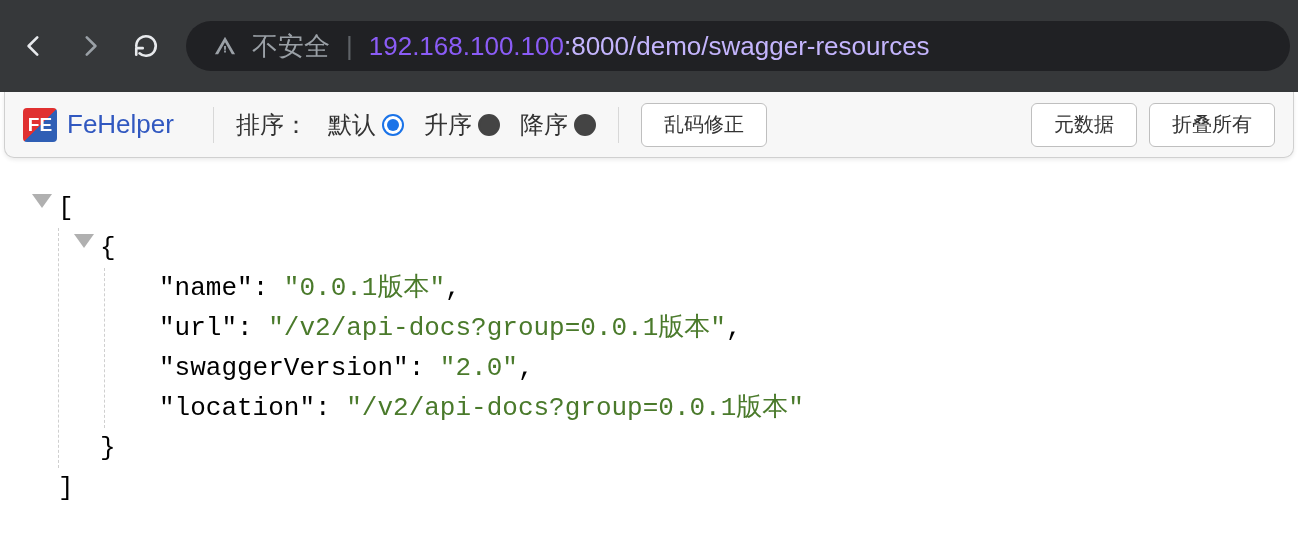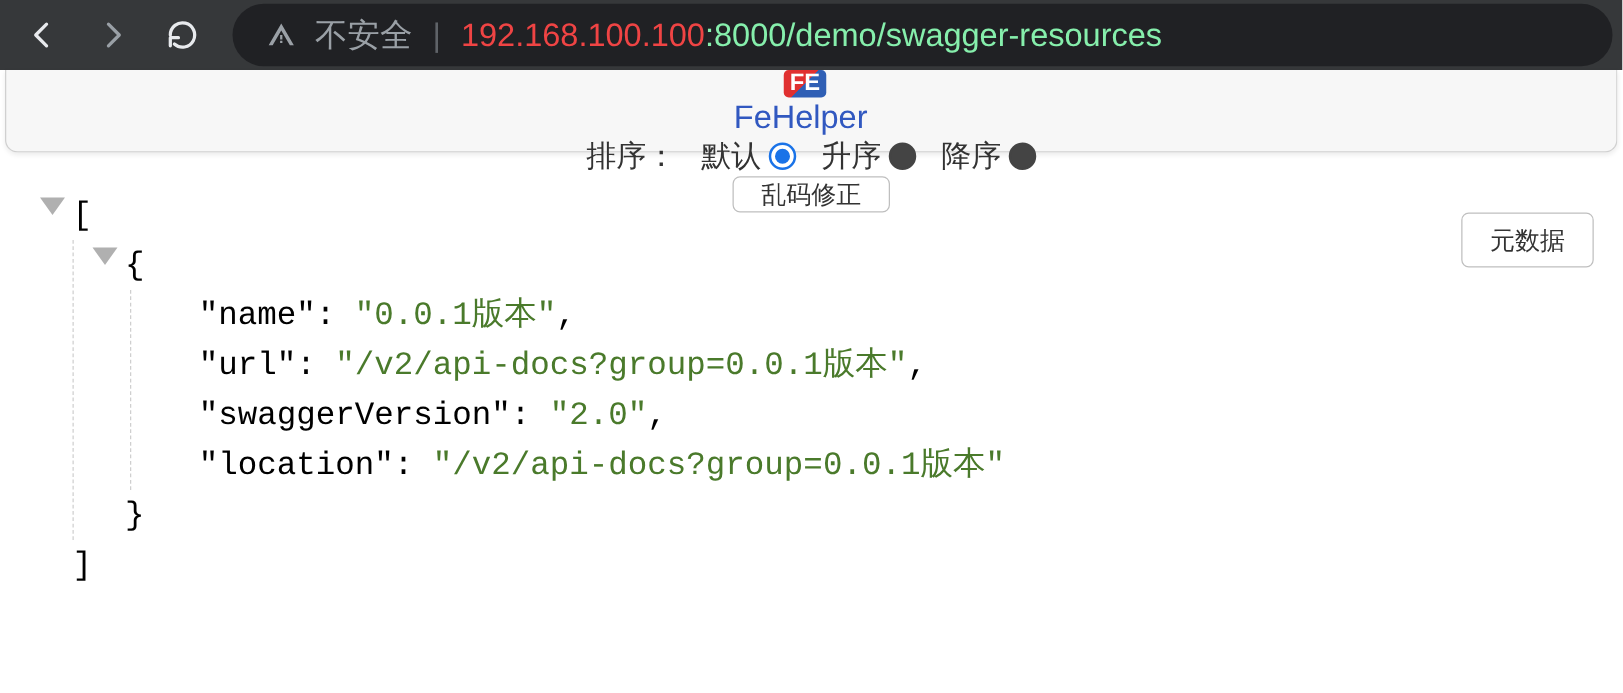--- a/index.html
+++ b/index.html
@@ -1,18 +1,18 @@
 <!DOCTYPE html>
 <html><head>
 <meta charset="utf-8">
 <style>
   * { box-sizing: border-box; margin: 0; padding: 0; }
   html, body { width: 1298px; height: 554px; overflow: hidden; font-family: -apple-system, "Helvetica Neue", Arial, sans-serif; background: #fff; }
   .browser-bar {
-    height: 56px;
+    height: 92px;
     background: #36383a;
     display: flex;
     align-items: center;
     padding: 0 8px;
     gap: 4px;
   }
   .nav-btn {
     width: 52px; height: 52px;
     display: flex; align-items: center; justify-content: center;
     color: #9aa0a6; border-radius: 50%;
@@ -30,38 +30,37 @@
     gap: 16px;
     margin-left: 10px;
     color: #9aa0a6;
     font-size: 26px;
     white-space: nowrap;
     overflow: hidden;
   }
   .url-pill .warn-icon { flex: 0 0 auto; display:flex; align-items:center; }
   .url-pill .warn-icon svg { width: 22px; height: 22px; fill:#9aa0a6; }
   .url-pill .sep { color:#5f6368; font-size:26px; }
-  .url-host { color:#ef4444; }
-  .url-rest { color:#86efac; }
+  .url-host { color:#8b5cf6; }
+  .url-rest { color:#c4b5fd; }
 
   .toolbar {
     height: 66px;
     background: #f7f7f7;
     border: 1px solid #d0d0d0;
     border-top: none;
     border-radius: 0 0 10px 10px;
     margin: 0 4px 0 4px;
     box-shadow: 0 2px 4px rgba(0,0,0,0.08);
     display: flex;
     align-items: center;
     padding: 0 18px;
     font-size: 24px;
     color: #333;
     gap: 0;
-    flex-direction: column;
   }
   .fe-logo {
     width: 34px; height: 34px;
     background: linear-gradient(135deg,#e03030 50%,#2f5fb5 50%);
     border-radius: 4px;
     display:flex;align-items:center;justify-content:center;
     color:#fff;font-weight:bold;font-size:19px;
     margin-right: 10px;
   }
   .fe-name { color:#3158c0; font-size:26px; margin-right: 17px; }
@@ -167,20 +166,21 @@
       <span>降序</span>
       <span class="radio dark"></span>
     </span>
   </div>
 
   <span class="vdiv"></span>
   <button class="btn">乱码修正</button>
 
   <div class="btn-row">
     <button class="btn">元数据</button>
+    <button class="btn">折叠所有</button>
   </div>
 </div>
 
 <div class="json-area">
   <div class="row">
     <div class="gutter">
         <span class="toggle"></span>
       </div>
     <div class="content-col">
       <div class="json-line"><span class="punct">[</span></div>

